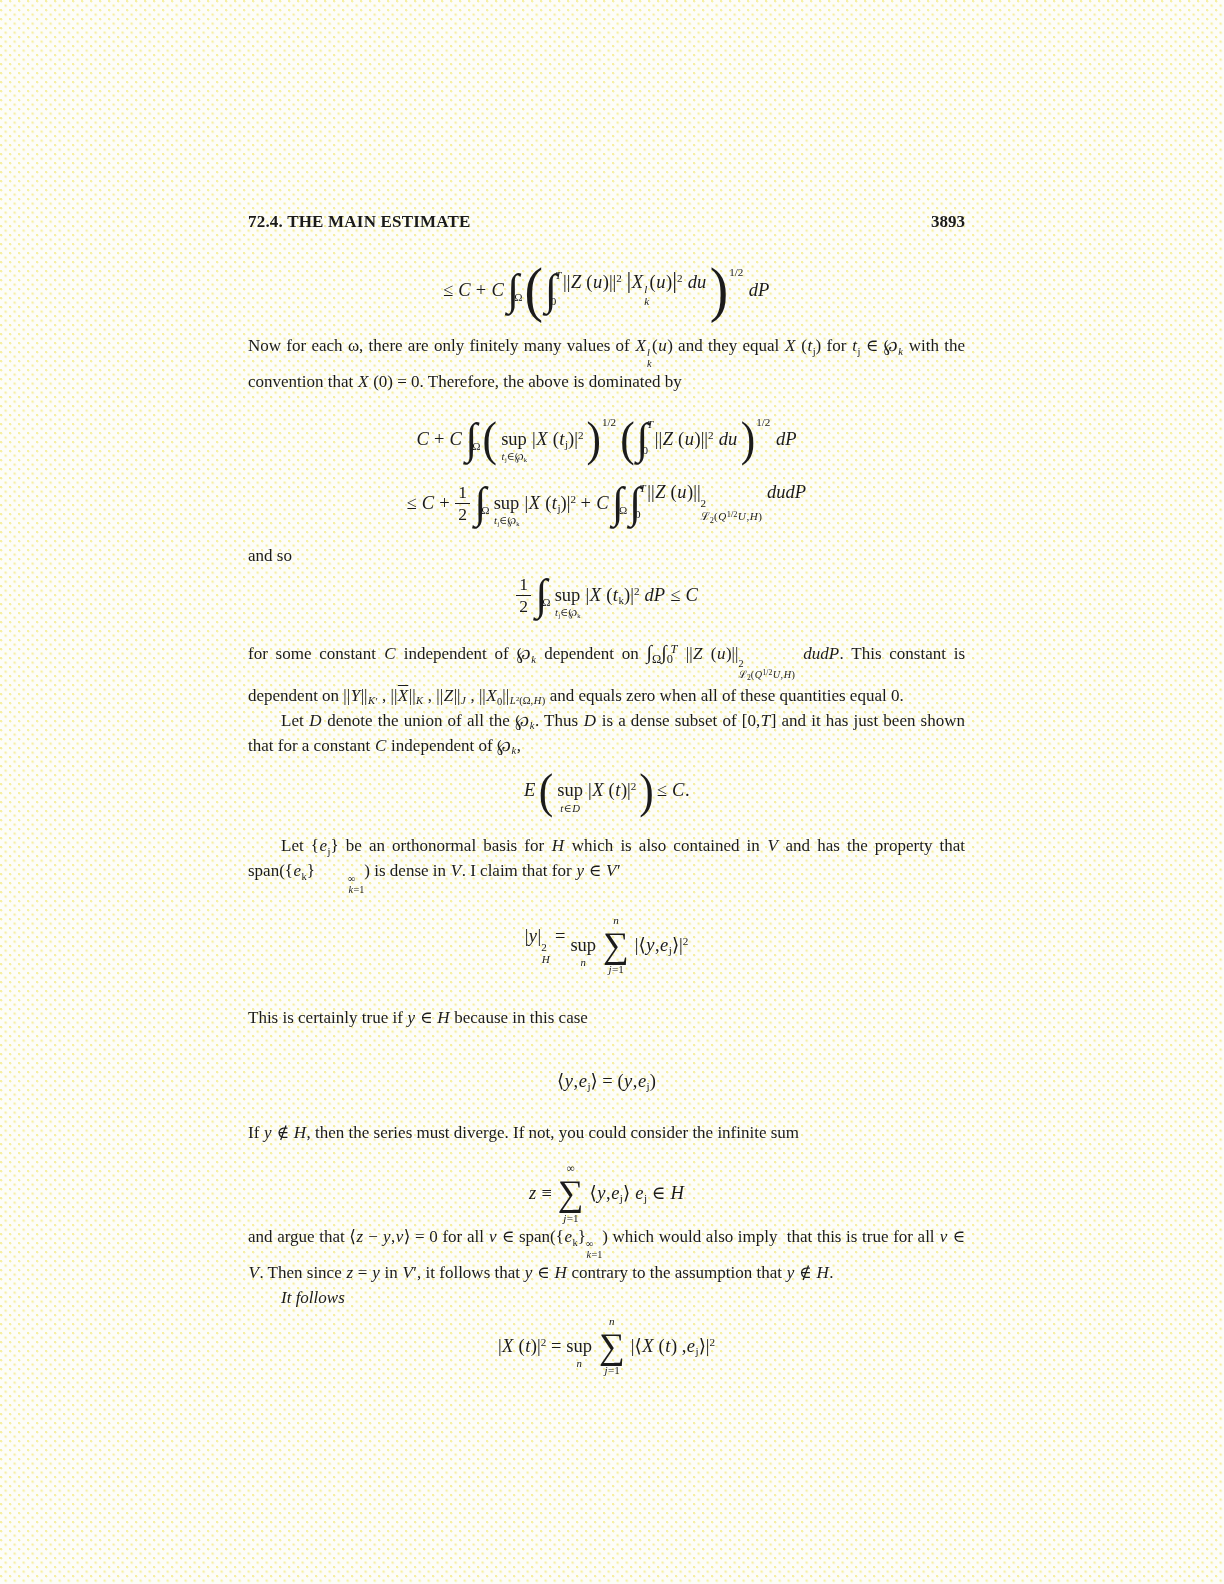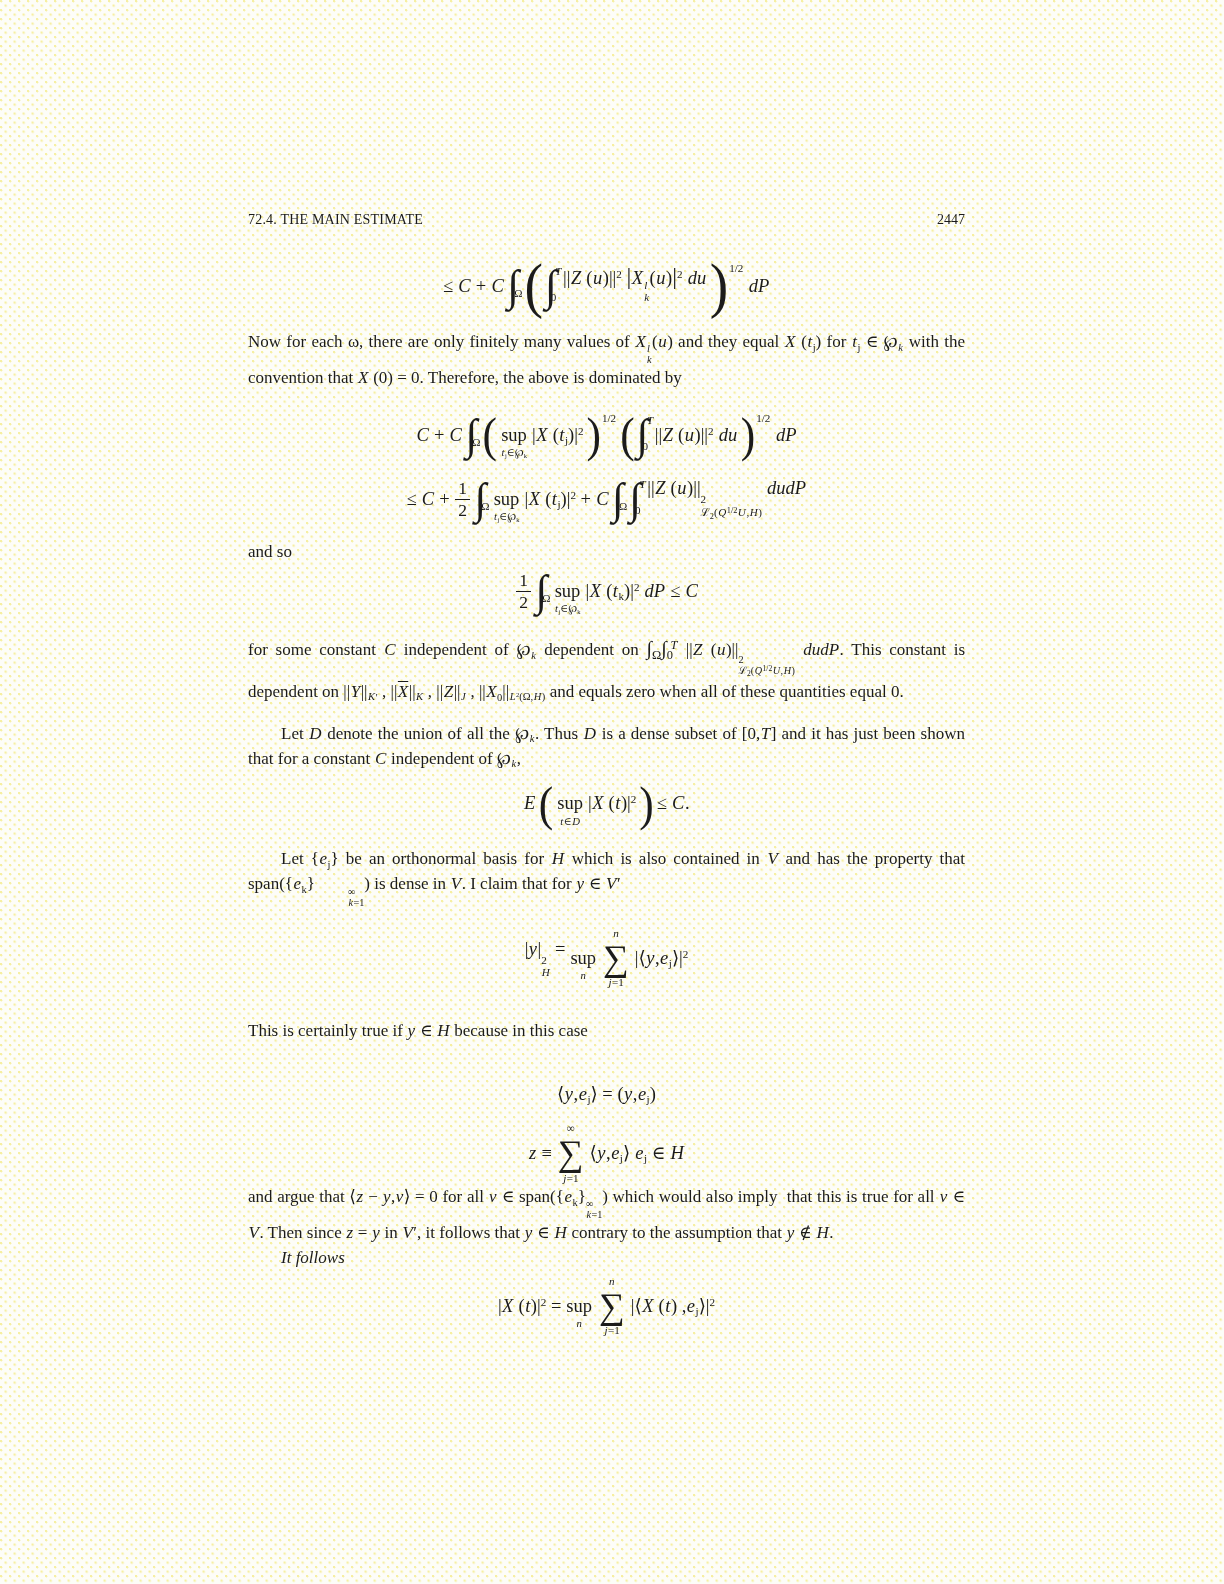--- a/index.html
+++ b/index.html
@@ -13,21 +13,21 @@
     background-image:
       radial-gradient(circle at 1.2px 1.2px, #f6efa2 1.1px, rgba(255,255,255,0) 1.5px),
       radial-gradient(circle at 1.2px 1.2px, #f6efa2 1.1px, rgba(255,255,255,0) 1.5px);
     background-size:9px 9px, 9px 9px;
     background-position:0 0, 4.5px 4.5px;
     font-family:"Liberation Serif","DejaVu Serif",serif;
     color:#1b1b1b;
     font-size:17px;
     overflow:hidden;
   }
-  .header{display:flex;justify-content:space-between;align-items:baseline;font-size:14px;}
+  .header{display:flex;justify-content:space-between;align-items:baseline;font-size:17px;font-weight:bold;}
   .section-title{letter-spacing:.2px;}
   
   .paragraph{text-align:justify;line-height:25px;}
   .paragraph.indent{text-indent:33px;}
   .textline{line-height:25px;}
   .textline.indent{padding-left:33px;font-style:italic;}
   
   .paragraph sub,.textline sub{font-size:.62em;vertical-align:-.35em;line-height:0;}
   .paragraph sup,.textline sup{font-size:.62em;vertical-align:.5em;line-height:0;}
   .iint{font-size:1.18em;}
@@ -66,21 +66,21 @@
   .paragraph .ss{vertical-align:-.75em;}
   .vs{display:inline-flex;flex-direction:column;align-items:flex-start;font-size:.6em;line-height:1.08;vertical-align:-.5em;}
   .tb{font-size:1.3em;line-height:0;}
 </style>
 </head>
 <body>
 
 <div class="page">
   <header class="header">
     <span class="section-title">72.4.  THE MAIN ESTIMATE</span>
-    <span class="page-number">2447</span>
+    <span class="page-number">3893</span>
   </header>
   <main>
       <div class="equation" style="margin-top: 36px;">
         <span class="t">≤ <i>C</i> + <i>C</i></span>
         <span class="bint">
           <span class="isym">∫</span>
           <span class="blo">Ω</span>
         </span>
         <span class="bp s3">(</span>
         <span class="bint">
@@ -167,21 +167,21 @@
         <span class="mop">
           <span class="nm">sup</span>
           <span class="un"><i>t</i><sub>j</sub>∈℘<sub>k</sub></span>
         </span>
         <span class="t">|<i>X</i> (<i>t</i><sub>k</sub>)|<sup>2</sup> <i>dP</i> ≤ <i>C</i></span>
       </div>
       <div class="paragraph" style="margin-top: 24px;">for some constant <i>C</i> independent of ℘<sub><i>k</i></sub> dependent on <span class="iint">∫<sub>Ω</sub></span><span class="iint">∫<sub>0</sub><sup><i>T</i></sup></span> ||<i>Z</i> (<i>u</i>)||<span class="ss">
           <sup>2</sup>
           <sub>ℒ<sub>2</sub>(<i>Q</i><sup>1/2</sup><i>U</i>,<i>H</i>)</sub>
         </span> <i>dudP</i>. This constant is dependent on ||<i>Y</i>||<sub><i>K</i>′</sub> , ||<i class="ob">X</i>||<sub><i>K</i></sub> , ||<i>Z</i>||<sub><i>J</i></sub> , ||<i>X</i><sub>0</sub>||<sub><i>L</i><sup>2</sup>(Ω,<i>H</i>)</sub> and equals zero when all of these quantities equal 0.</div>
-      <div class="paragraph indent" style="margin-top: 17px;">Let <i>D</i> denote the union of all the ℘<sub><i>k</i></sub>. Thus <i>D</i> is a dense subset of [0,<i>T</i>] and it has just been shown that for a constant <i>C</i> independent of ℘<sub><i>k</i></sub>,</div>
+      <div class="paragraph indent" style="margin-top: 0px;">Let <i>D</i> denote the union of all the ℘<sub><i>k</i></sub>. Thus <i>D</i> is a dense subset of [0,<i>T</i>] and it has just been shown that for a constant <i>C</i> independent of ℘<sub><i>k</i></sub>,</div>
       <div class="equation" style="margin-top: 16px;">
         <span class="t"><i>E</i></span>
         <span class="bp s2">(</span>
         <span class="mop">
           <span class="nm">sup</span>
           <span class="un"><i>t</i>∈<i>D</i></span>
         </span>
         <span class="t">|<i>X</i> (<i>t</i>)|<sup>2</sup></span>
         <span class="bp s2">)</span>
         <span class="t">≤ <i>C</i>.</span>
@@ -200,20 +200,21 @@
           <span class="su"><i>n</i></span>
           <span class="sg">∑</span>
           <span class="sd"><i>j</i>=1</span>
         </span>
         <span class="t">|⟨<i>y</i>,<i>e</i><sub>j</sub>⟩|<sup>2</sup></span>
       </div>
       <div class="paragraph" style="margin-top: 30px;">This is certainly true if <i>y</i> ∈ <i>H</i> because in this case</div>
       <div class="equation" style="margin-top: 40px;">
         <span class="t">⟨<i>y</i>,<i>e</i><sub>j</sub>⟩ = (<i>y</i>,<i>e</i><sub>j</sub>)</span>
       </div>
+      <div class="paragraph" style="margin-top: 28px;">If <i>y</i> ∉ <i>H</i>, then the series must diverge. If not, you could consider the infinite sum</div>
       <div class="equation" style="margin-top: 18px;">
         <span class="t"><i>z</i> ≡</span>
         <span class="sum">
           <span class="su">∞</span>
           <span class="sg">∑</span>
           <span class="sd"><i>j</i>=1</span>
         </span>
         <span class="t">⟨<i>y</i>,<i>e</i><sub>j</sub>⟩ <i>e</i><sub>j</sub> ∈ <i>H</i></span>
       </div>
       <div class="paragraph" style="">and argue that ⟨<i>z</i> − <i>y</i>,<i>v</i>⟩ = 0 for all <i>v</i> ∈ span({<i>e</i><sub>k</sub>}<span class="vs">

